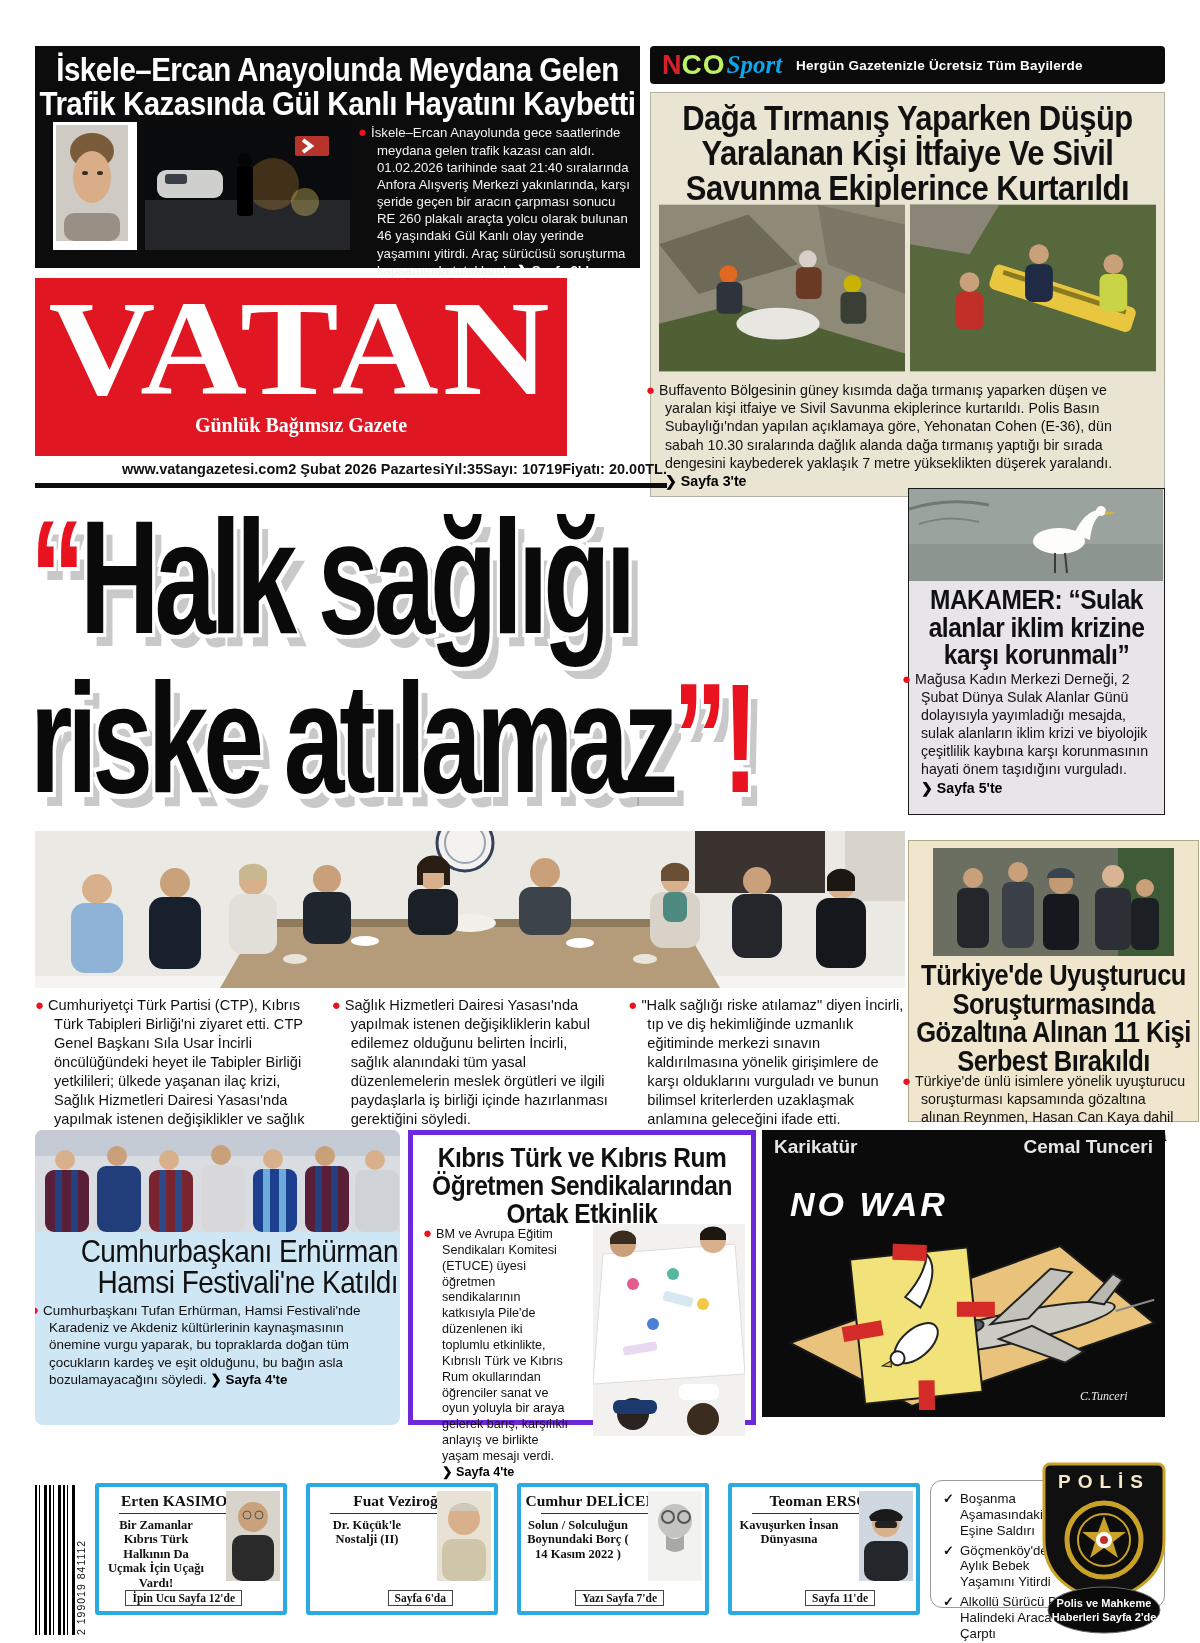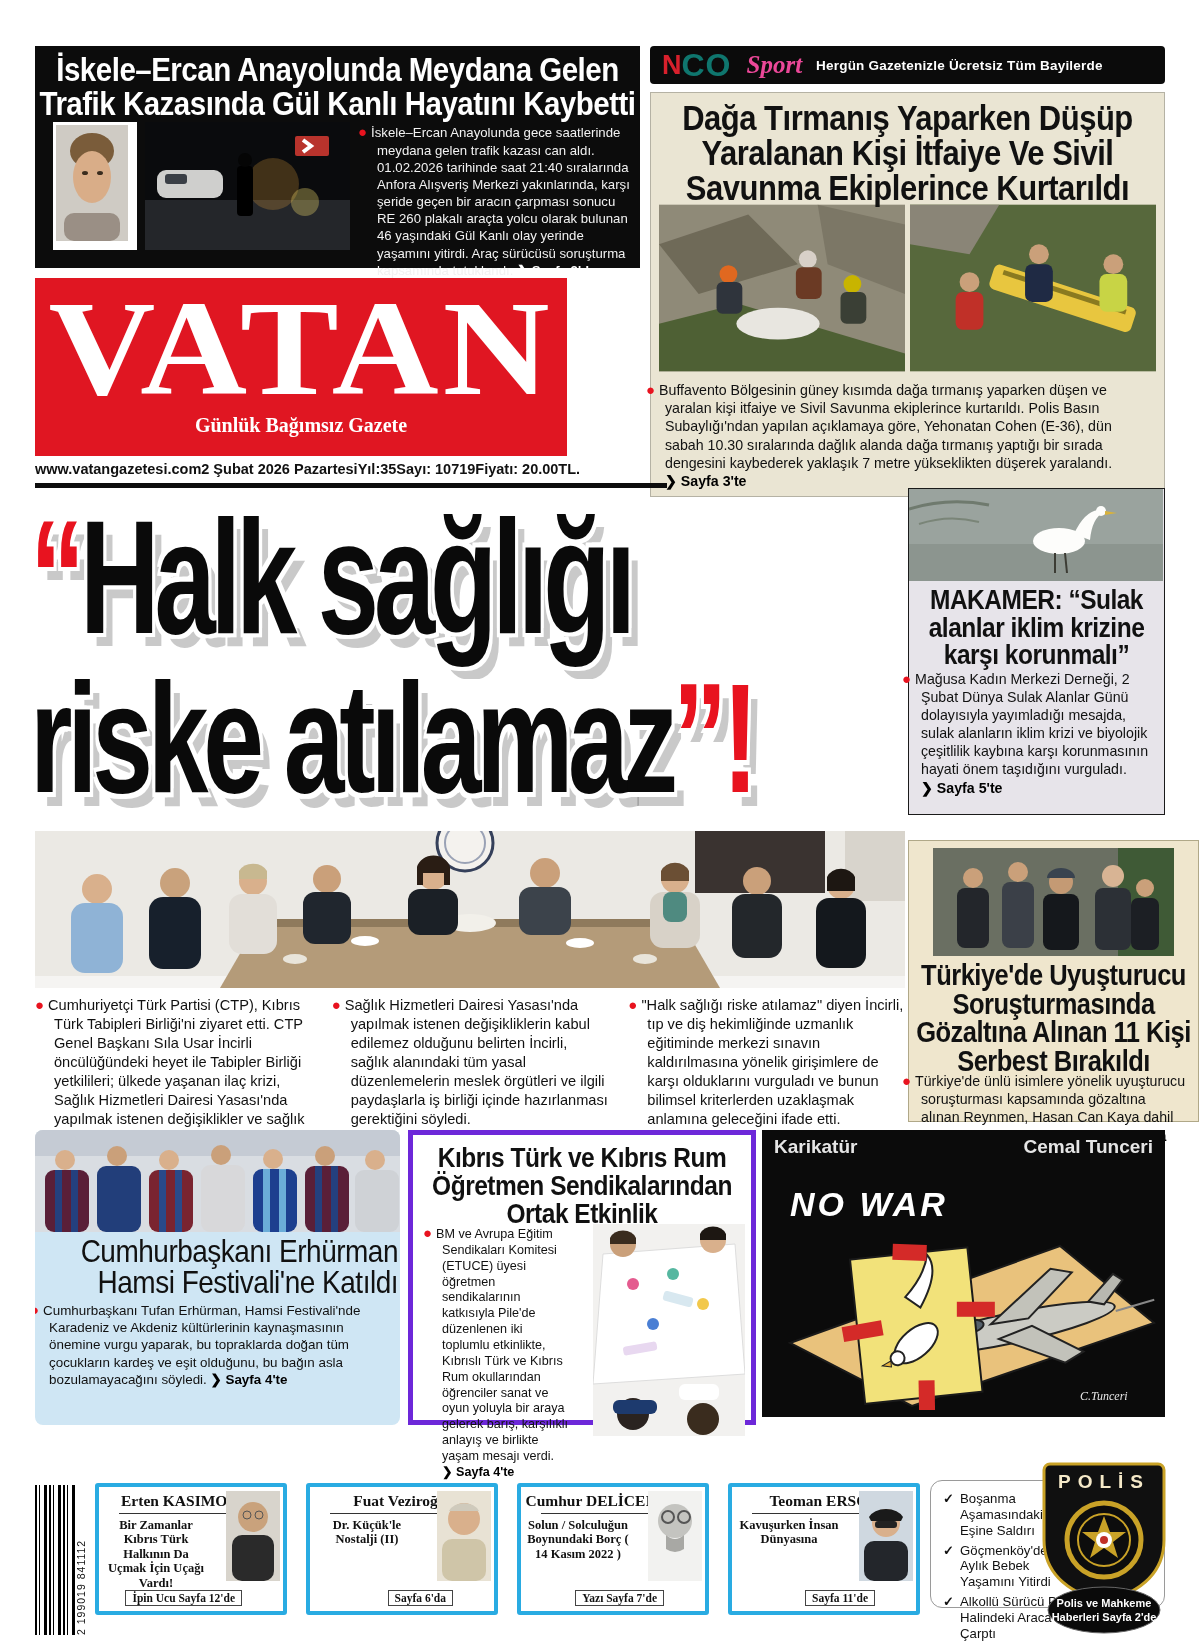--- a/index.html
+++ b/index.html
@@ -17,37 +17,37 @@
               letter-spacing:-.5px;}
   .crash-row{display:flex;gap:8px;padding:9px 10px 0 18px;}
   .portrait-frame{flex:0 0 78px;height:122px;background:#fff;padding:3px;}
   .night-photo{flex:0 0 205px;height:128px;}
   .crash-body{flex:1;font-size:13.2px;line-height:1.3;color:#f2f2f2;}
 
   
   .sport-banner{left:650px;top:46px;width:515px;height:38px;background:#0b0b0b;border-radius:4px;
                 display:flex;align-items:center;padding:0 12px;box-sizing:border-box;color:#fff;}
   .sp-n{color:#d8202c;font-weight:bold;font-size:27px;}
-  .sp-co{color:#0f766e;font-weight:bold;font-size:32px;letter-spacing:1px;}
-  .sp-sport{color:#ec4899;font-weight:bold;font-style:italic;font-size:25px;font-family:"Liberation Serif",serif;margin-left:15px;}
+  .sp-co{color:#bef264;font-weight:bold;font-size:28px;letter-spacing:1px;}
+  .sp-sport{color:#0ea5e9;font-weight:bold;font-style:italic;font-size:25px;font-family:"Liberation Serif",serif;margin-left:1px;}
   .sp-text{margin-left:14px;font-weight:bold;font-size:13.5px;letter-spacing:.2px;}
 
   
   .rescue-box{left:650px;top:92px;width:515px;height:405px;background:#eae5d3;border:1px solid #b5b2a4;box-sizing:border-box;}
   .rescue-head{padding:8px 6px 2px;text-align:center;font-weight:bold;font-size:31px;line-height:1.0;letter-spacing:-.5px;}
   .rescue-photos{display:flex;gap:5px;padding:8px 8px 0;}
   .rescue-photos svg{display:block;}
   .rescue-body{padding:8px 12px 0 14px;font-size:14.2px;line-height:1.28;}
 
   
   .masthead{left:35px;top:278px;width:532px;height:178px;background:#e01622;color:#fff;text-align:center;}
   .vatan{font-family:"Liberation Serif",serif;font-weight:bold;font-size:148px;line-height:1;
          letter-spacing:4px;display:inline-block;transform:scaleY(.92);transform-origin:center top;margin-top:2px;}
   .tagline{font-family:"Liberation Serif",serif;font-weight:bold;font-size:20px;margin-top:-14px;}
-  .dateline{left:35px;top:461px;width:632px;display:flex;justify-content:flex-start;
+  .dateline{left:35px;top:461px;width:632px;display:flex;justify-content:flex-end;
             font-size:14.5px;font-weight:bold;}
   .rule{left:35px;top:483px;width:632px;height:5px;background:#0d0d0d;}
 
   
   .hl{white-space:nowrap;font-weight:bold;color:#0a0a0a;letter-spacing:-5px;
       transform-origin:0 0;line-height:1;
       text-shadow:-3px -3px 0 #fff,3px -3px 0 #fff,-3px 3px 0 #fff,3px 3px 0 #fff,9px 9px 0 rgba(60,60,60,.28);}
   .hl1{left:30px;top:496px;font-size:108px;transform:scale(1.02,1.5);}
   .hl2{left:30px;top:660px;font-size:104px;transform:scale(1.05,1.5);}
   .hlred{color:#e8131f;}

